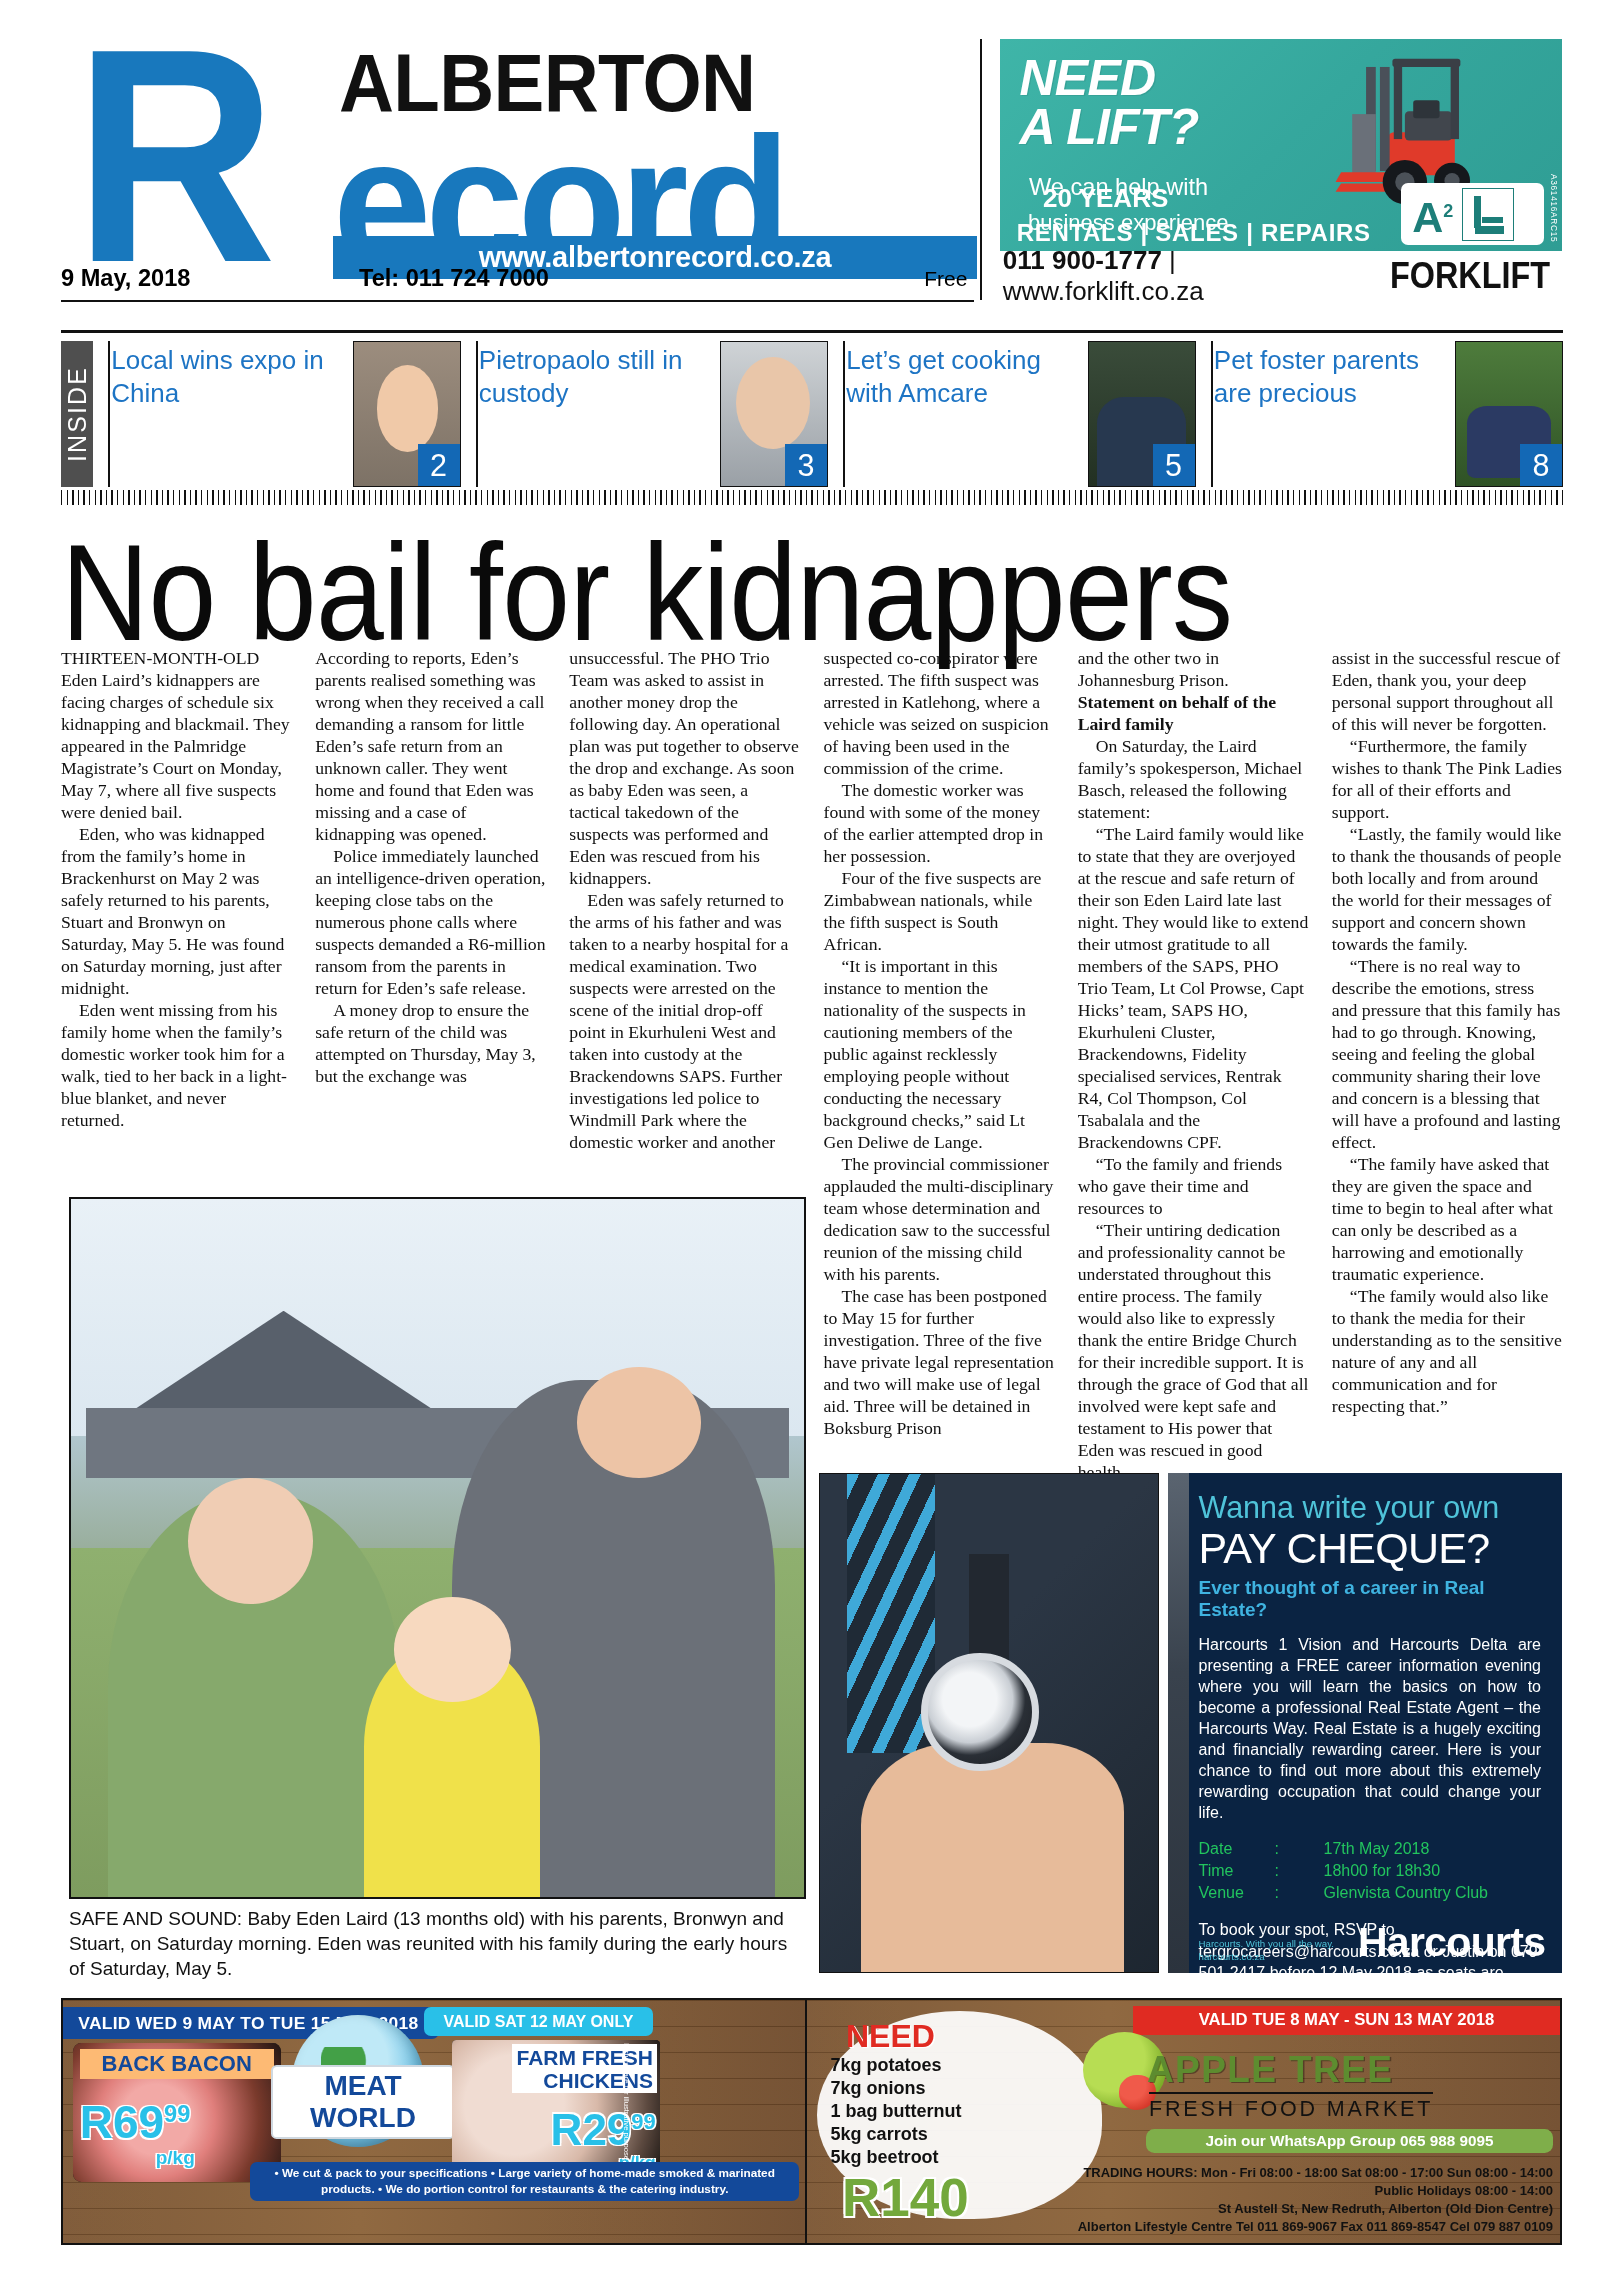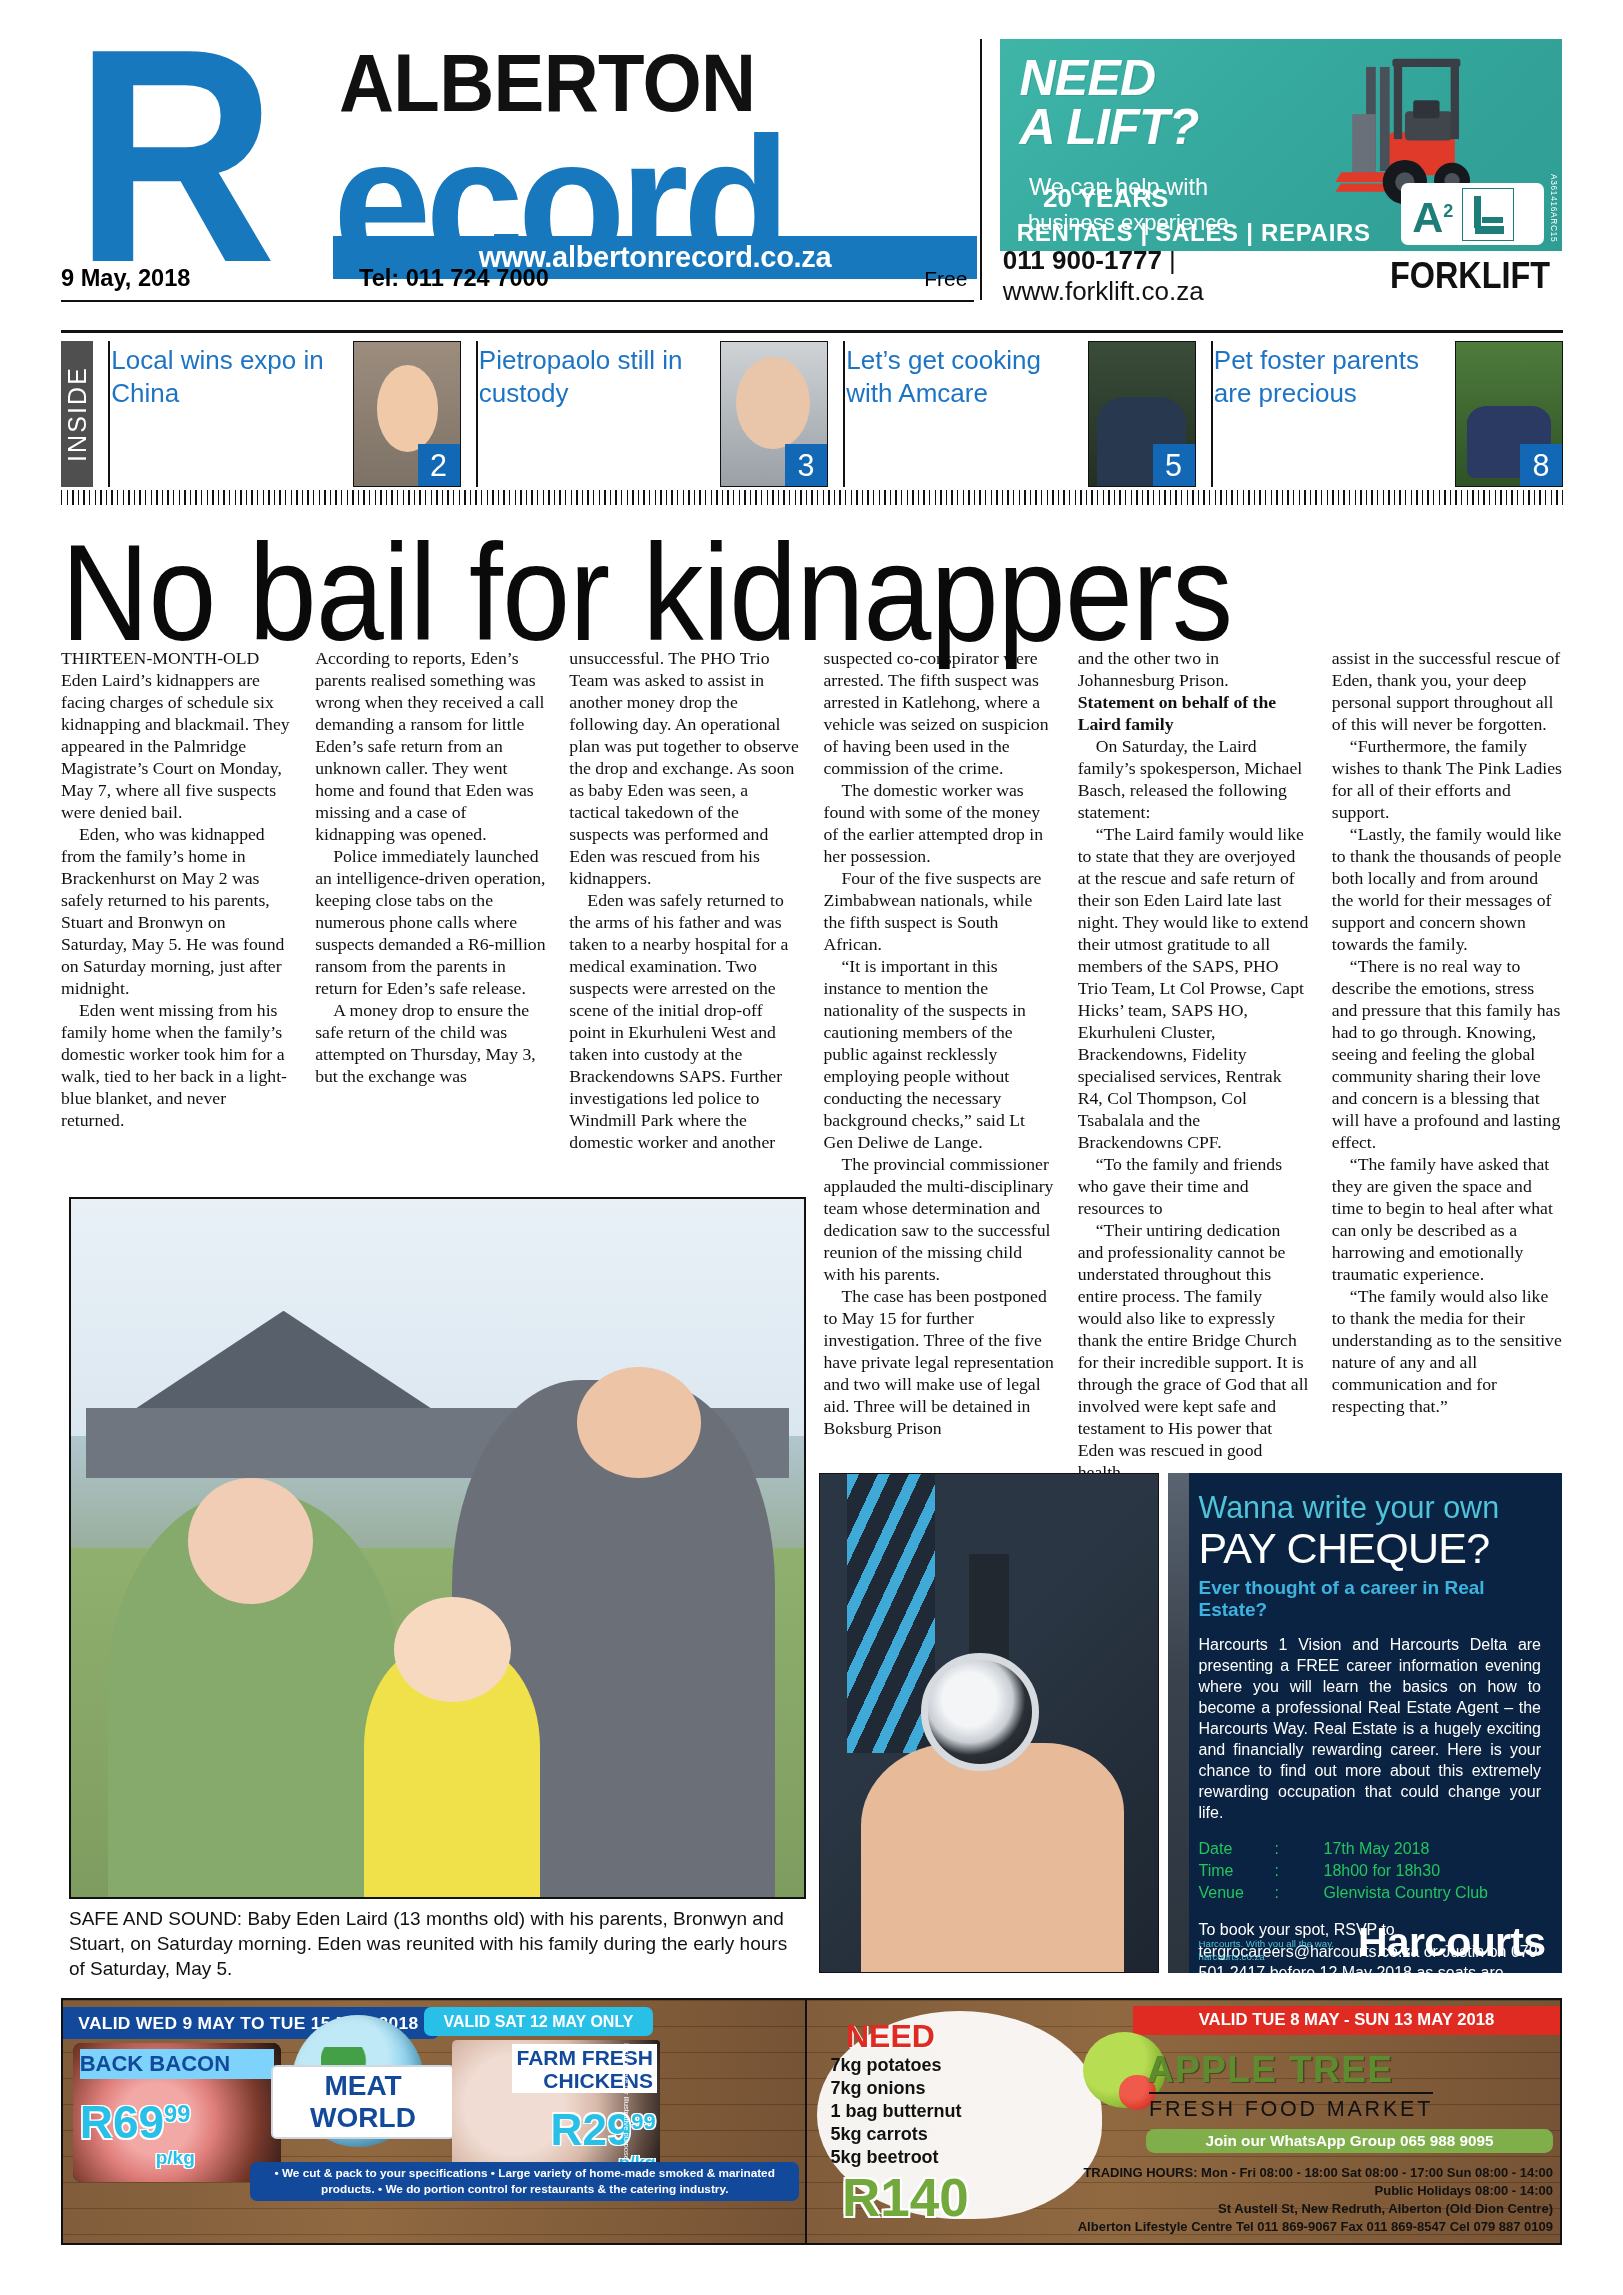--- a/index.html
+++ b/index.html
@@ -534,24 +534,24 @@
     background: #1a1a1a;
     border-radius: 8.3px;
     overflow: hidden;
   }
   .bacon-img {
     position:absolute; inset:0;
     background: radial-gradient(circle at 40% 55%, #f2a9a6 0 24%, #e07f7c 40%, #7a3a2c 70%, #201512 100%);
   }
   .bacon-title {
     position: absolute; left: 7px; top: 5.6px; right: 7px;
-    background: #7dd3fc; color: #13499a;
+    background: #fdba74; color: #13499a;
     font-family: "Liberation Sans", sans-serif;
     font-weight: bold; font-size: 22px;
-    text-align: left; padding: 2.1px 0;
+    text-align: center; padding: 2.1px 0;
   }
   .bacon-price {
     position: absolute; left: 7px; bottom: 2.8px;
     font-family: "Liberation Sans", sans-serif;
     font-weight: bold; color: #29c0e8;
     font-size: 46px; line-height: 43px;
     text-shadow: 1.4px 1.4px 0 #fff, -1.4px -1.4px 0 #fff, 1.4px -1.4px 0 #fff, -1.4px 1.4px 0 #fff;
   }
   .bacon-price sup { font-size: 23.6px; }
   .bacon-price .pk { font-size: 19px; display:block; margin-top:-8.3px; margin-left:76px;}

